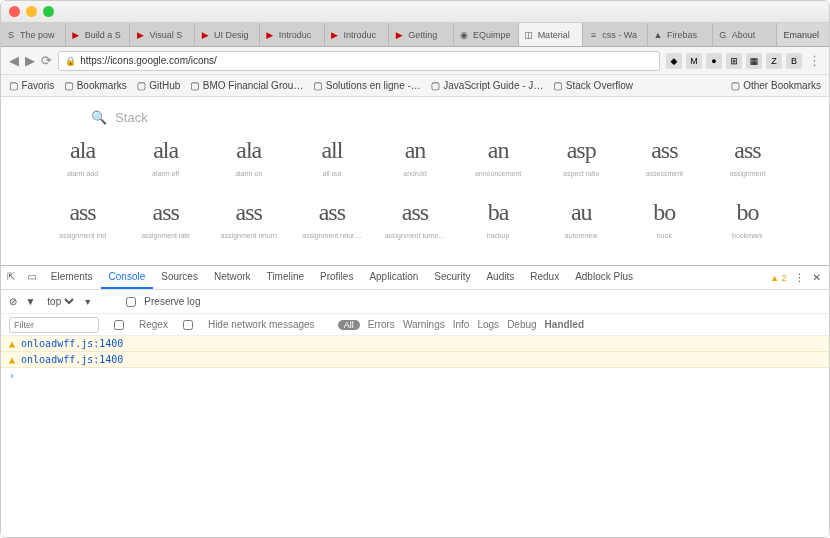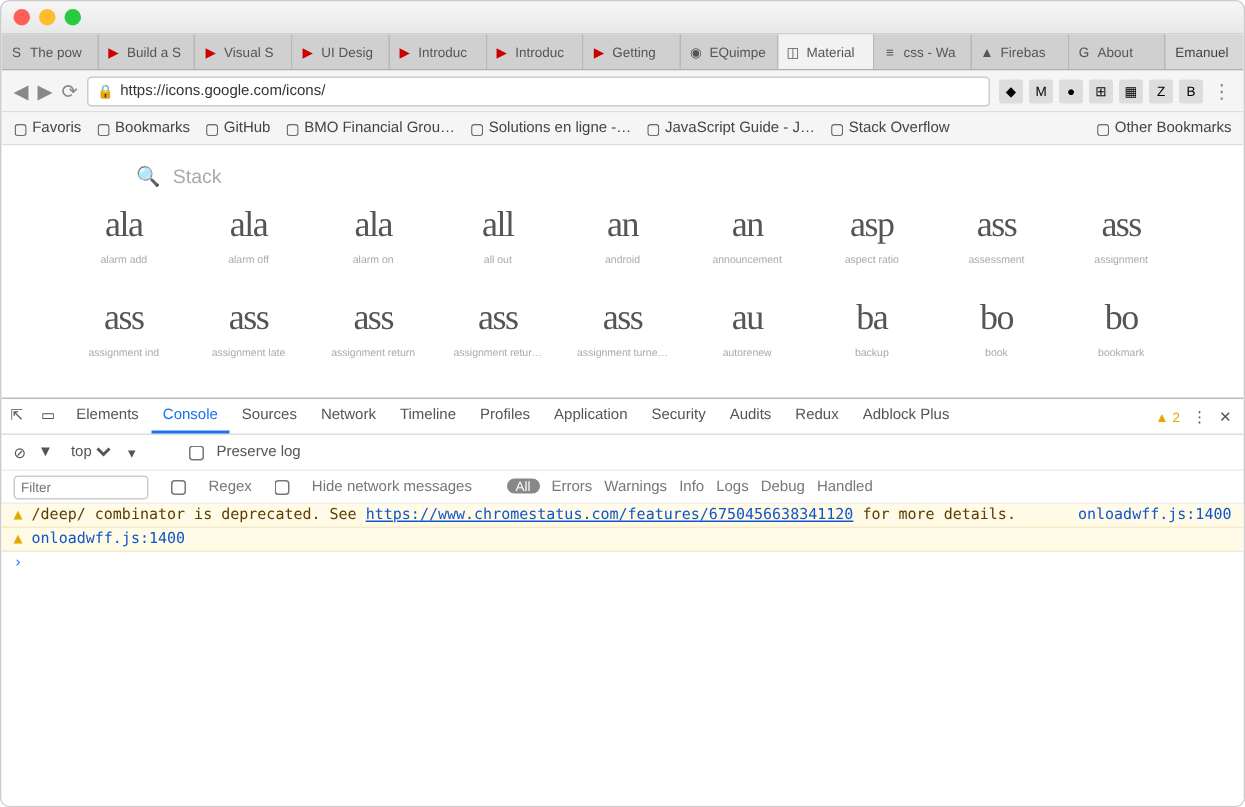--- a/index.html
+++ b/index.html
@@ -205,26 +205,26 @@
       </div>
       <div class="icon-cell">
         <div class="icon-glyph">ass</div>
         <div class="icon-label">assignment retur…</div>
       </div>
       <div class="icon-cell">
         <div class="icon-glyph">ass</div>
         <div class="icon-label">assignment turne…</div>
       </div>
       <div class="icon-cell">
+        <div class="icon-glyph">ba</div>
+        <div class="icon-label">backup</div>
+      </div>
+      <div class="icon-cell">
         <div class="icon-glyph">au</div>
         <div class="icon-label">autorenew</div>
-      </div>
-      <div class="icon-cell">
-        <div class="icon-glyph">ba</div>
-        <div class="icon-label">backup</div>
       </div>
       <div class="icon-cell">
         <div class="icon-glyph">bo</div>
         <div class="icon-label">book</div>
       </div>
       <div class="icon-cell">
         <div class="icon-glyph">bo</div>
         <div class="icon-label">bookmark</div>
       </div>
     </div>
@@ -259,26 +259,25 @@
     <span style="flex:0 0 20px"></span>
     <input type="checkbox" class="cb" style="">
     <span>Preserve log</span>
   </div>
   <div class="dt-sub">
     <input class="filter-input" placeholder="Filter" style="">
     <input type="checkbox" class="cb" style="">
     <span>Regex</span>
     <input type="checkbox" class="cb" style="">
     <span>Hide network messages</span>
-    <span id="levels"><span class="pill" style="margin-left: 8px;">All</span><span style="margin-left: 8px;">Errors</span><span style="margin-left: 8px;">Warnings</span><span style="margin-left: 8px;">Info</span><span style="margin-left: 8px;">Logs</span><span style="margin-left: 8px;">Debug</span><span style="margin-left: 8px;">Handled</span></span>
+    <span id="levels"><span class="pill" style="margin-left: 8px;">All</span><span style="margin-left: 8px;">Errors</span><span style="margin-left: 8px;">Warnings</span><span style="margin-left: 8px;">Info</span><span style="margin-left: 8px;">Logs</span><span style="margin-left: 8px;">Debug</span><span style="margin-left: 8px; font-weight: bold;">Handled</span></span>
   </div>
   <div class="console" id="console">
       <div class="msg">
         <span class="ico">▲</span>
-        <span class="txt">/deep/ combinator is deprecated. See <a>https://www.chromestatus.com/features/6750456638341120</a> for more details.</span>
         <span class="src">onloadwff.js:1400</span>
       </div>
       <div class="msg">
         <span class="ico">▲</span>
         <span class="src">onloadwff.js:1400</span>
       </div>
       <div class="prompt">› </div>
     </div>
 </div>
 

